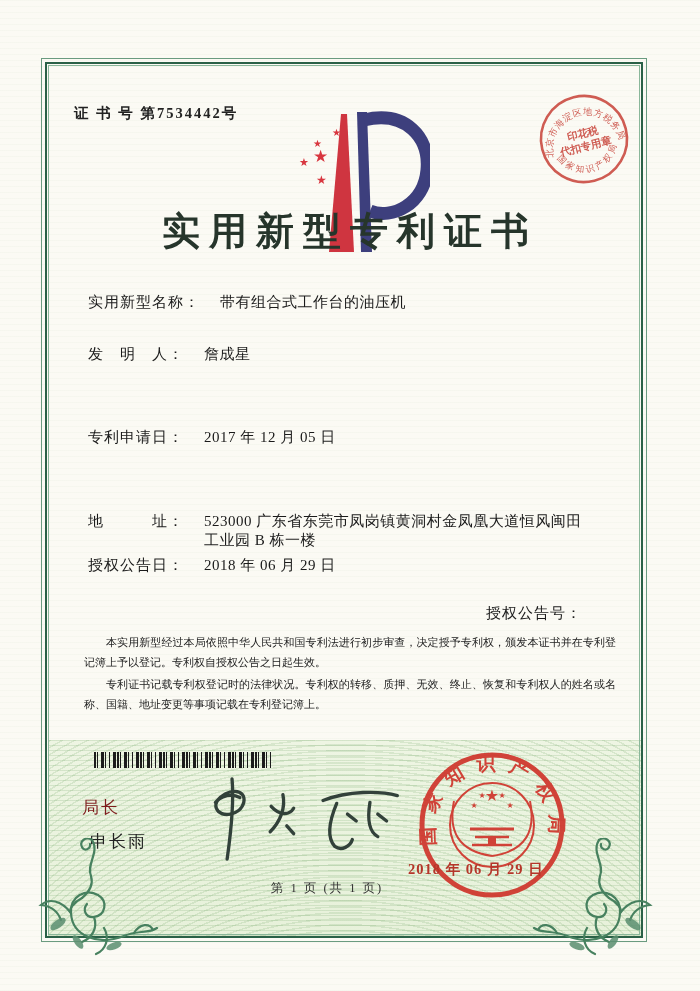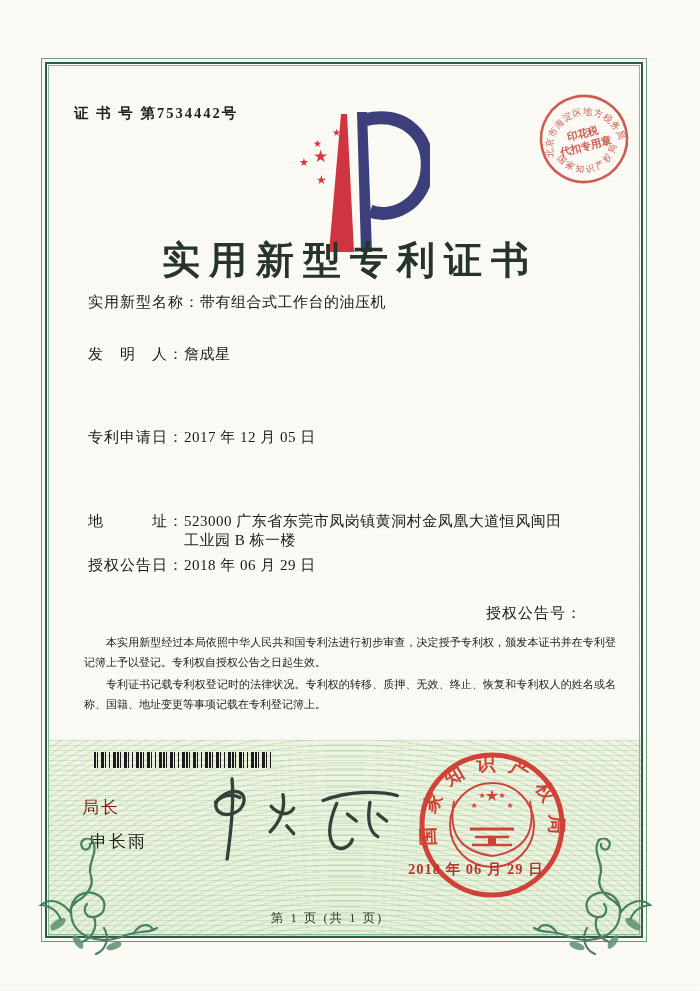--- a/index.html
+++ b/index.html
@@ -39,25 +39,25 @@
     position:absolute;left:74px;top:104px;
     font-size:14.5px;letter-spacing:2px;color:#222;font-weight:bold;
   }
   .logo{position:absolute;left:280px;top:106px;width:150px;height:152px;}
   .tax-stamp{
     position:absolute;left:534px;top:89px;width:100px;height:100px;
     transform:rotate(-14deg);opacity:0.88;
   }
   .title{
     position:absolute;left:0;top:206px;width:700px;text-align:center;
-    font-size:38px;font-weight:bold;letter-spacing:9px;color:#26352b;margin-top:29px;
+    font-size:38px;font-weight:bold;letter-spacing:9px;color:#26352b;
   }
   .field-row{
     position:absolute;left:88px;display:flex;align-items:flex-start;
-    font-size:15px;color:#1a1a1a;
+    font-size:15px;color:#1a1a1a;gap:20px;
   }
   .field-row .lbl{white-space:pre;letter-spacing:1px;flex:none;}
   .field-row .val{white-space:pre-line;letter-spacing:0.5px;max-width:420px;}
   .grant-no-pair{position:absolute;left:398px;top:8px;display:flex;margin-top:40px;}
   .body-text{
     position:absolute;left:84px;top:612px;width:532px;
     font-size:11px;line-height:20px;color:#222;text-align:justify;margin-top:20px;
   }
   .body-text p{margin:0 0 2px 0;text-indent:2em;}
   .barcode{
@@ -75,21 +75,21 @@
     font-family:Liberation Mono, monospace;}
   .director-name{position:absolute;left:90px;top:830px;font-size:17px;color:#222;letter-spacing:2px;
     font-family:"Liberation Sans","DejaVu Sans",sans-serif;}
   .autograph{position:absolute;left:188px;top:770px;width:225px;height:100px;}
   .office-seal{position:absolute;left:412px;top:745px;width:160px;height:160px;opacity:0.92;}
   .seal-date{
     position:absolute;left:408px;top:860px;width:170px;
     font-size:14.5px;color:#b5362a;letter-spacing:1px;font-weight:bold;
   }
   .footer{
-    position:absolute;left:0;top:910px;width:654px;text-align:center;
+    position:absolute;left:0;top:880px;width:654px;text-align:center;
     font-size:12.5px;letter-spacing:2px;color:#333;
   }
   .corner-ornament{position:absolute;width:125px;height:122px;}
   .corner-ornament.left{left:34px;top:838px;}
   .corner-ornament.right{left:532px;top:838px;transform:scaleX(-1);}
   svg text{font-family:"DejaVu Sans","Liberation Sans",sans-serif;}
 </style>
 </head>
 <body>
 

